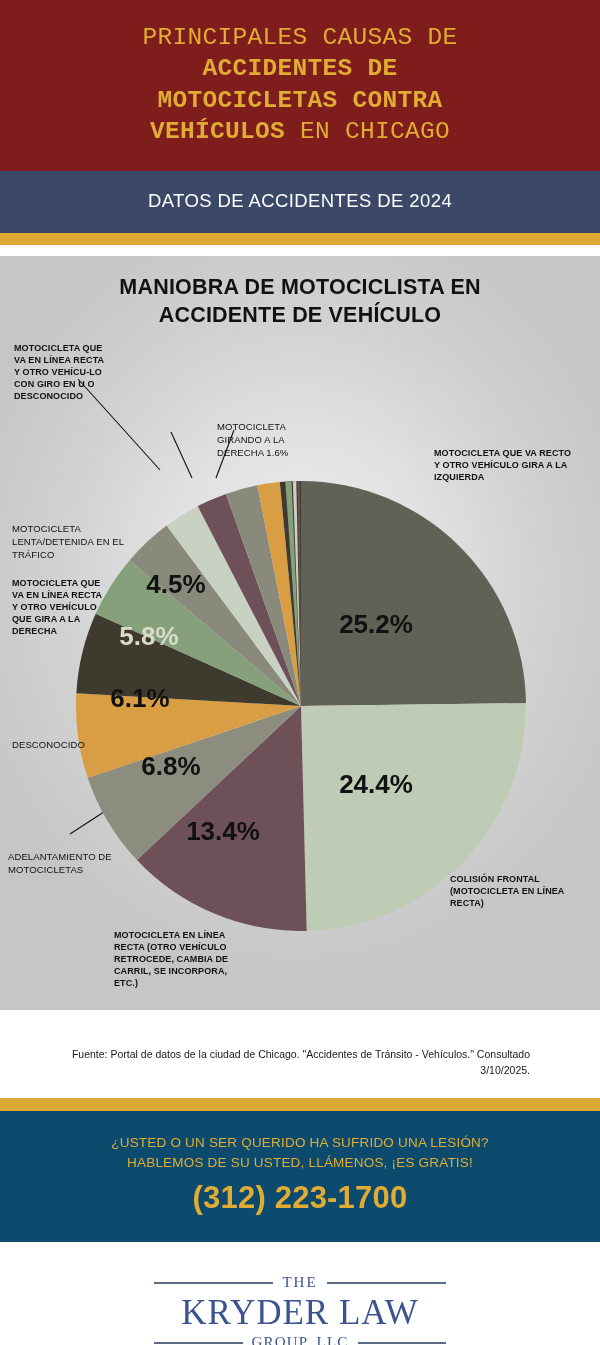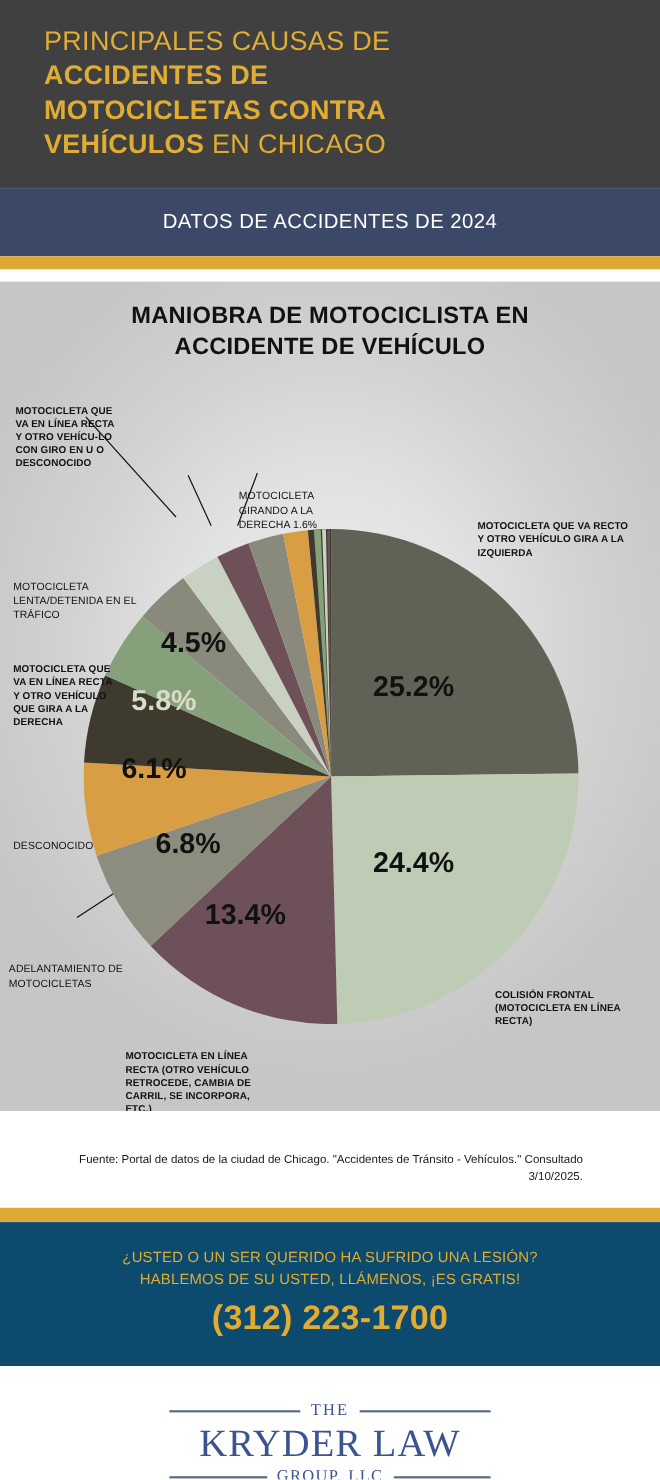--- a/index.html
+++ b/index.html
@@ -6,22 +6,24 @@
   html, body {
     width: 600px; height: 1345px;
     font-family: "Liberation Sans", sans-serif;
     background: #ffffff;
     overflow: hidden;
   }
   .page { position: relative; width: 600px; height: 1345px; background: #fff; }
 
   
   .header {
-    background: #404040;
+    background: #7f1d1d;
     padding: 22px 40px 24px 40px;
+    text-align: center;
+    font-family: Liberation Mono, monospace;
   }
   .header h1 {
     color: #e0ac33;
     font-size: 24.5px;
     line-height: 1.28;
     letter-spacing: 0.3px;
     font-weight: 400;
   }
   .header h1 .bold { font-weight: 700; margin-top: 18px; }
 
@@ -67,21 +69,20 @@
     font-size: 26px;
   }
 
   
   .cl {
     position: absolute;
     font-size: 9px;
     line-height: 1.32;
     color: #111;
     letter-spacing: 0.1px;
-    margin-top: 25px;
   }
   .cl.bold { font-weight: 700; }
   .cl.reg  { font-weight: 400; font-size: 9.5px; }
 
   .leader { position: absolute; }
 
   
   .source {
     background: #ffffff;
     text-align: right;
@@ -195,21 +196,21 @@
       </svg>
     </div>
 
     <div class="cl bold" style="left:14px; top:87px; width:92px;">MOTOCICLETA QUE VA EN LÍNEA RECTA Y OTRO VEHÍCU-LO CON GIRO EN U O DESCONOCIDO</div>
 
 
     <div class="cl reg" style="left:217px; top:165px; width:90px;">MOTOCICLETA GIRANDO A LA DERECHA 1.6%</div>
 
     <div class="cl bold" style="left:434px; top:192px; width:145px;">MOTOCICLETA QUE VA RECTO Y OTRO VEHÍCULO GIRA A LA IZQUIERDA</div>
 
-    <div class="cl reg" style="left:12px; top:247px; width:118px;">MOTOCICLETA LENTA/DETENIDA EN EL TRÁFICO</div>
+    <div class="cl reg" style="left:12px; top:267px; width:118px;">MOTOCICLETA LENTA/DETENIDA EN EL TRÁFICO</div>
 
     <div class="cl bold" style="left:12px; top:322px; width:98px;">MOTOCICLETA QUE VA EN LÍNEA RECTA Y OTRO VEHÍCULO QUE GIRA A LA DERECHA</div>
 
     <div class="cl reg" style="left:12px; top:483px; width:110px;">DESCONOCIDO</div>
 
     <div class="cl reg" style="left:8px; top:595px; width:130px;">ADELANTAMIENTO DE MOTOCICLETAS</div>
 
     <div class="cl bold" style="left:114px; top:674px; width:132px;">MOTOCICLETA EN LÍNEA RECTA (OTRO VEHÍCULO RETROCEDE, CAMBIA DE CARRIL, SE INCORPORA, ETC.)</div>
 
     <div class="cl bold" style="left:450px; top:618px; width:135px;">COLISIÓN FRONTAL (MOTOCICLETA EN LÍNEA RECTA)</div>

